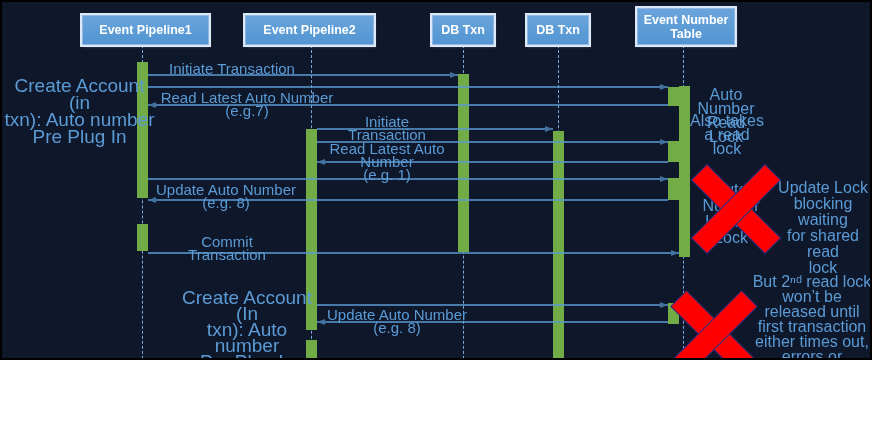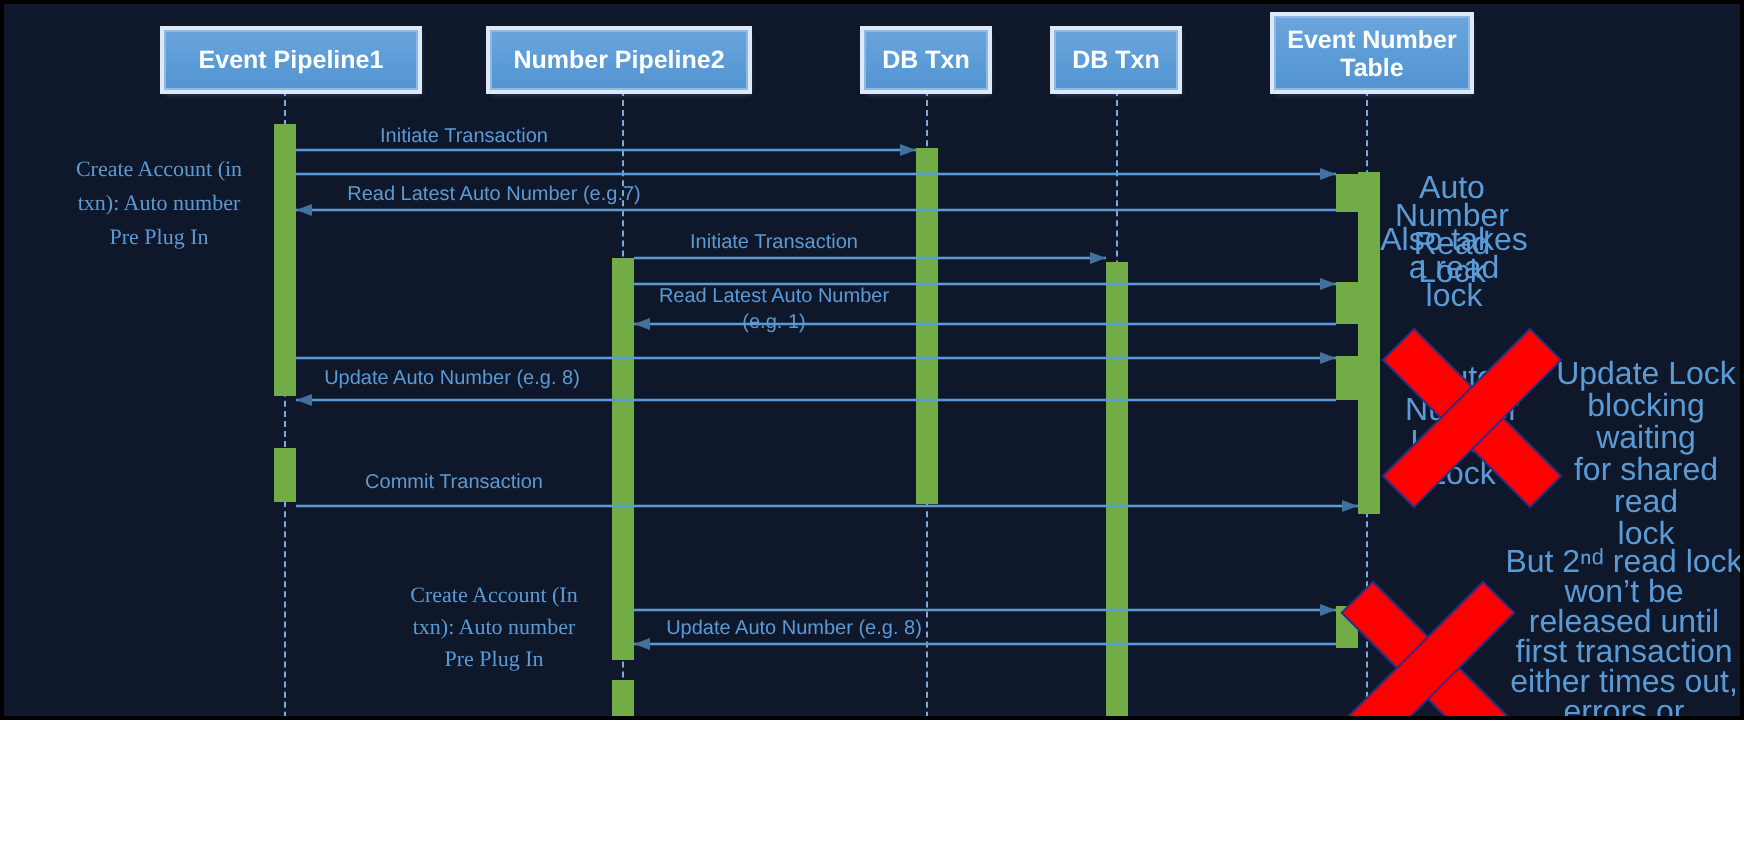--- a/index.html
+++ b/index.html
@@ -12,41 +12,41 @@
   .hbox{
     position:absolute;display:flex;align-items:center;justify-content:center;
     background:linear-gradient(180deg,#6ba4dc 0%,#5b9bd5 60%,#5494d2 100%);
     color:#fff;font-weight:bold;font-size:12.5px;text-align:center;line-height:14px;
     border:1px solid #8fb9e4;box-shadow:0 0 0 2px #dde9f6,1px 2px 3px rgba(120,150,180,.45);
   }
   .bar{position:absolute;width:11px;background:#71ac47;}
   .msg,.step,.note{
     position:absolute;color:#5b9bd5;text-align:center;white-space:pre-line;
   }
-  .msg{font-size:10px;line-height:13px;}
-  .step{font-size:11px;line-height:17px;font-family:Liberation Serif, serif;}
+  .msg{font-size:15px;line-height:13px;}
+  .step{font-size:19px;line-height:17px;}
   .note{font-size:16px;line-height:15px;}
   svg.overlay{position:absolute;left:0;top:0;pointer-events:none;}
 </style>
 </head>
 <body>
 
 <div class="canvas">
 
   <div class="lifeline" style="left:140px"></div>
   <div class="lifeline" style="left:309px"></div>
   <div class="lifeline" style="left:461px"></div>
   <div class="lifeline" style="left:556px"></div>
   <div class="lifeline" style="left:681px"></div>
 
   <div class="hbox" style="left:80px;top:13px;width:125px;height:28px">
     <span>Event Pipeline1</span>
   </div>
   <div class="hbox" style="left:243px;top:13px;width:127px;height:28px">
-    <span>Number Pipeline2</span>
+    <span>Event Pipeline2</span>
   </div>
   <div class="hbox" style="left:430px;top:13px;width:60px;height:28px">
     <span>DB Txn</span>
   </div>
   <div class="hbox" style="left:525px;top:13px;width:60px;height:28px">
     <span>DB Txn</span>
   </div>
   <div class="hbox" style="left:635px;top:6px;width:96px;height:35px">
     <span>Event Number Table</span>
   </div>

